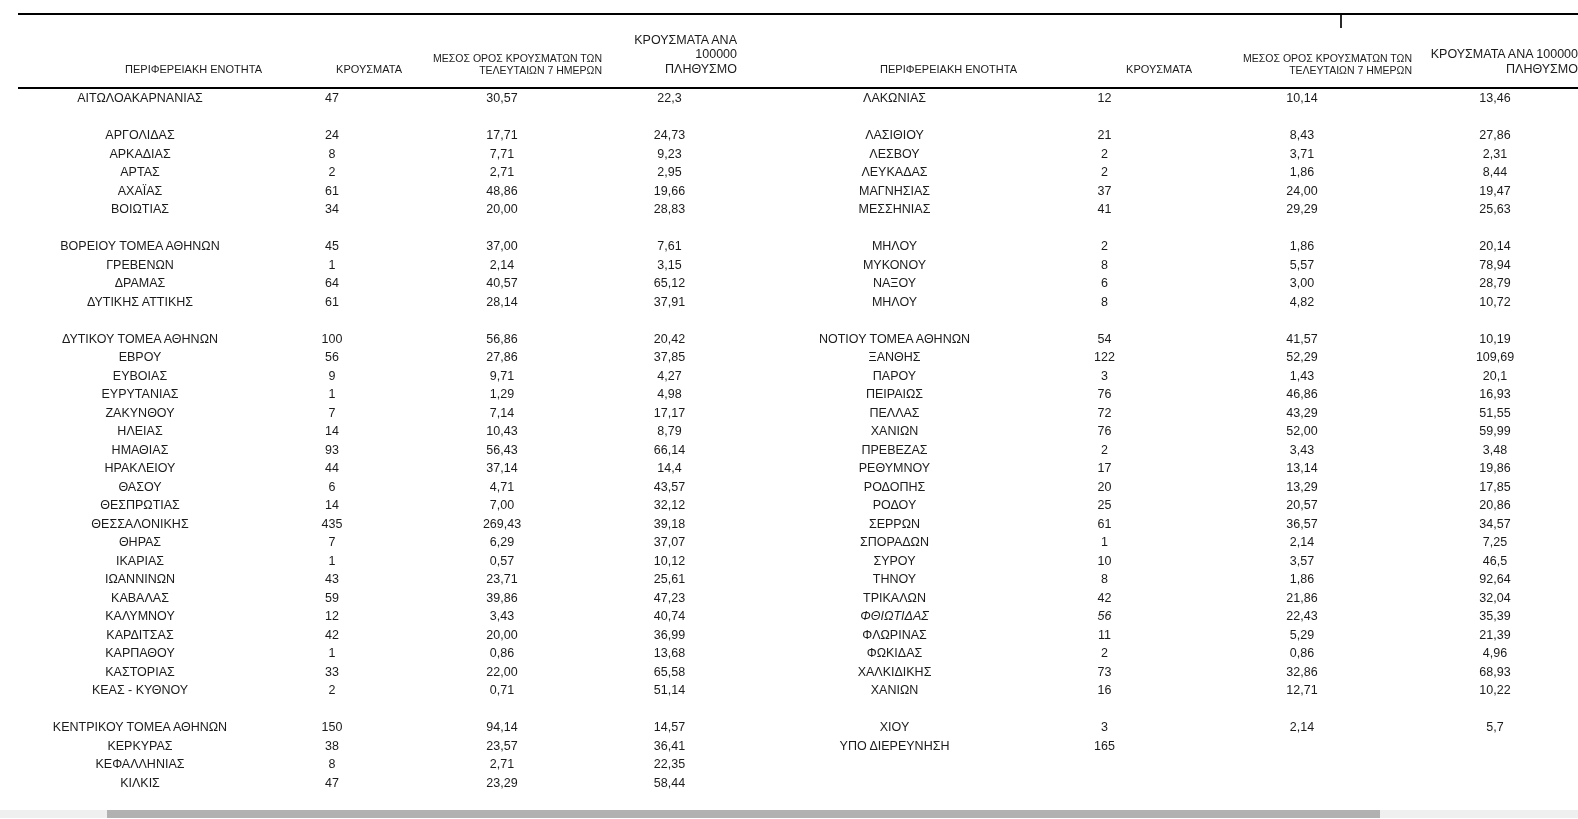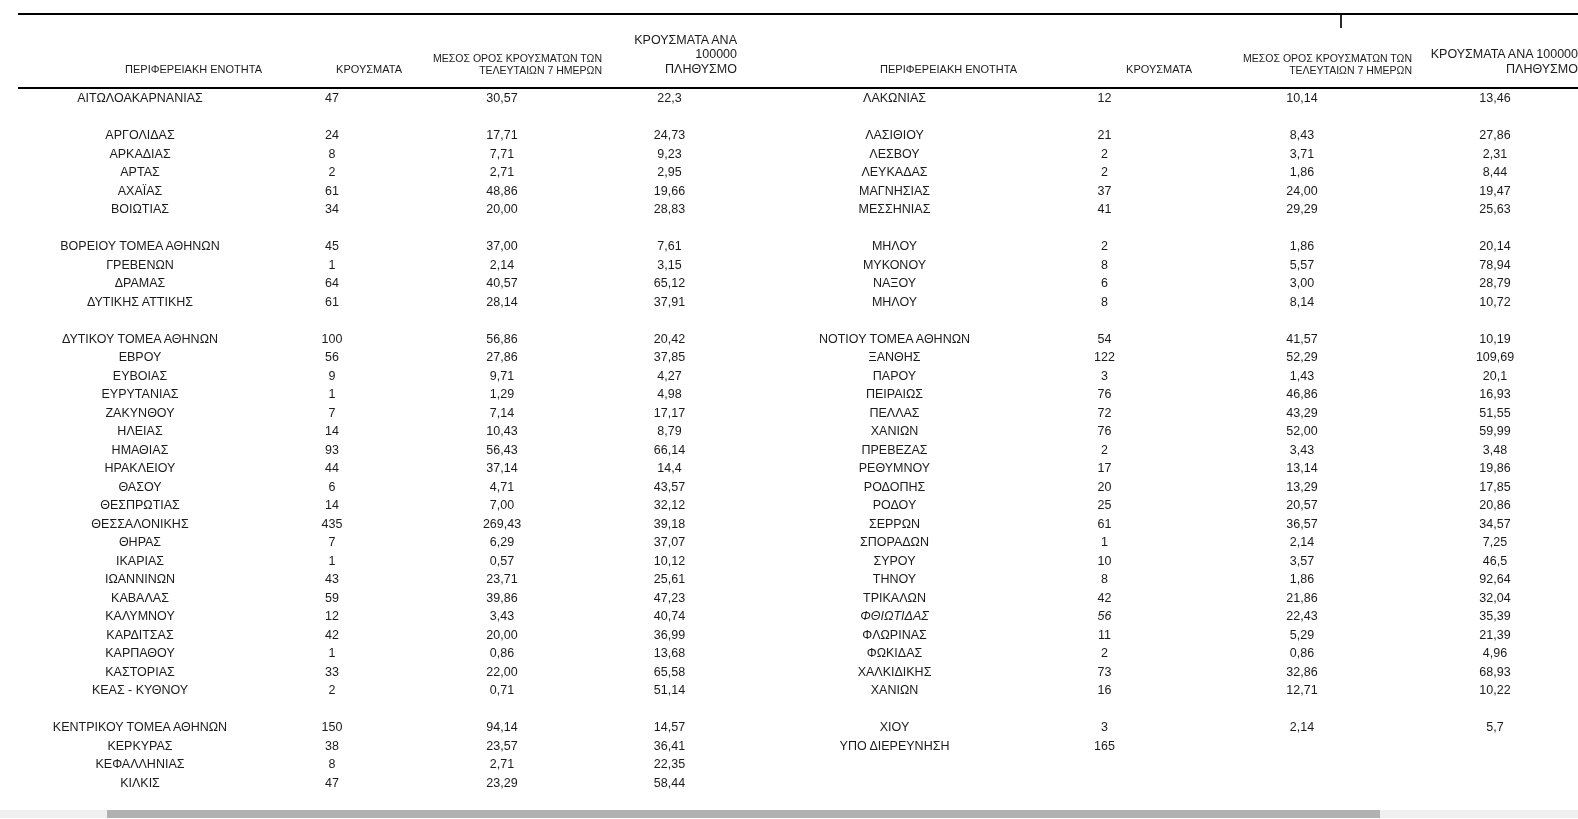--- a/index.html
+++ b/index.html
@@ -194,21 +194,21 @@
         <td>28,79</td>
       </tr>
       <tr>
         <td>ΔΥΤΙΚΗΣ ΑΤΤΙΚΗΣ</td>
         <td>61</td>
         <td>28,14</td>
         <td>37,91</td>
         <td></td>
         <td>ΜΗΛΟΥ</td>
         <td>8</td>
-        <td>8,14</td>
+        <td>4,82</td>
         <td>10,72</td>
       </tr>
       <tr>
         <td></td>
         <td></td>
         <td></td>
         <td></td>
         <td></td>
         <td></td>
         <td></td>

